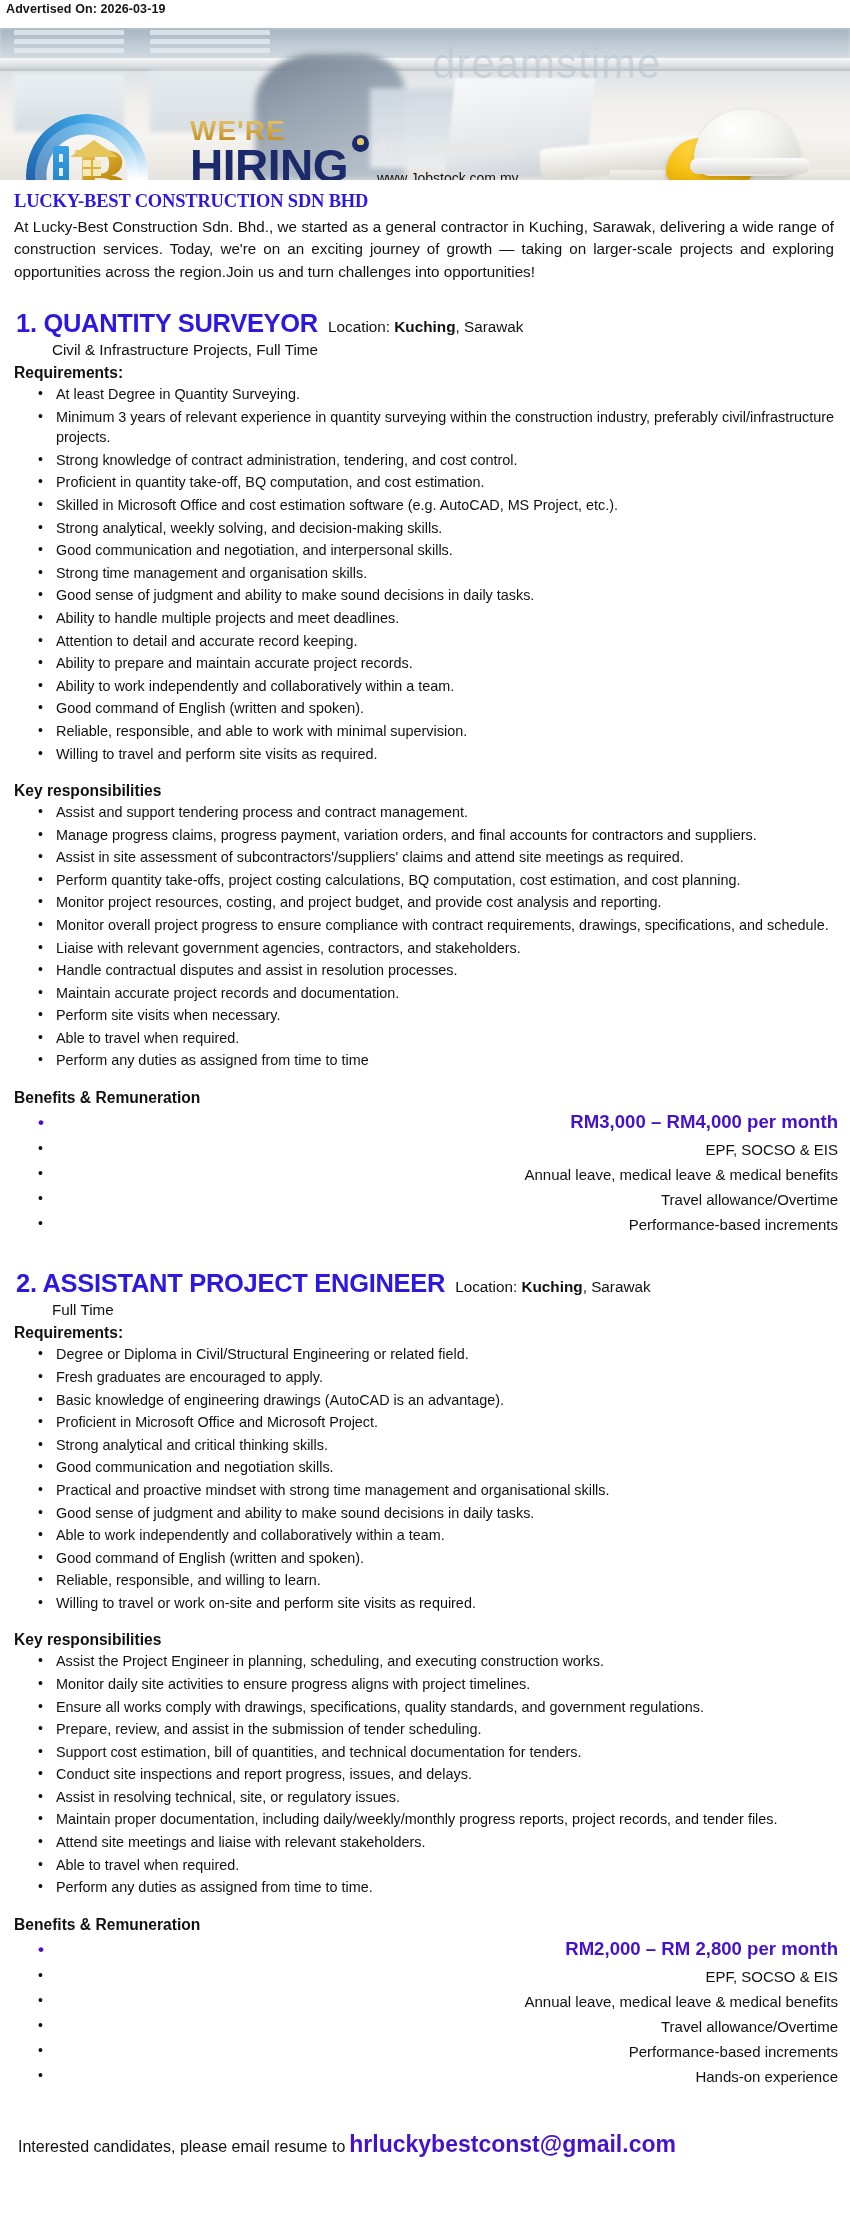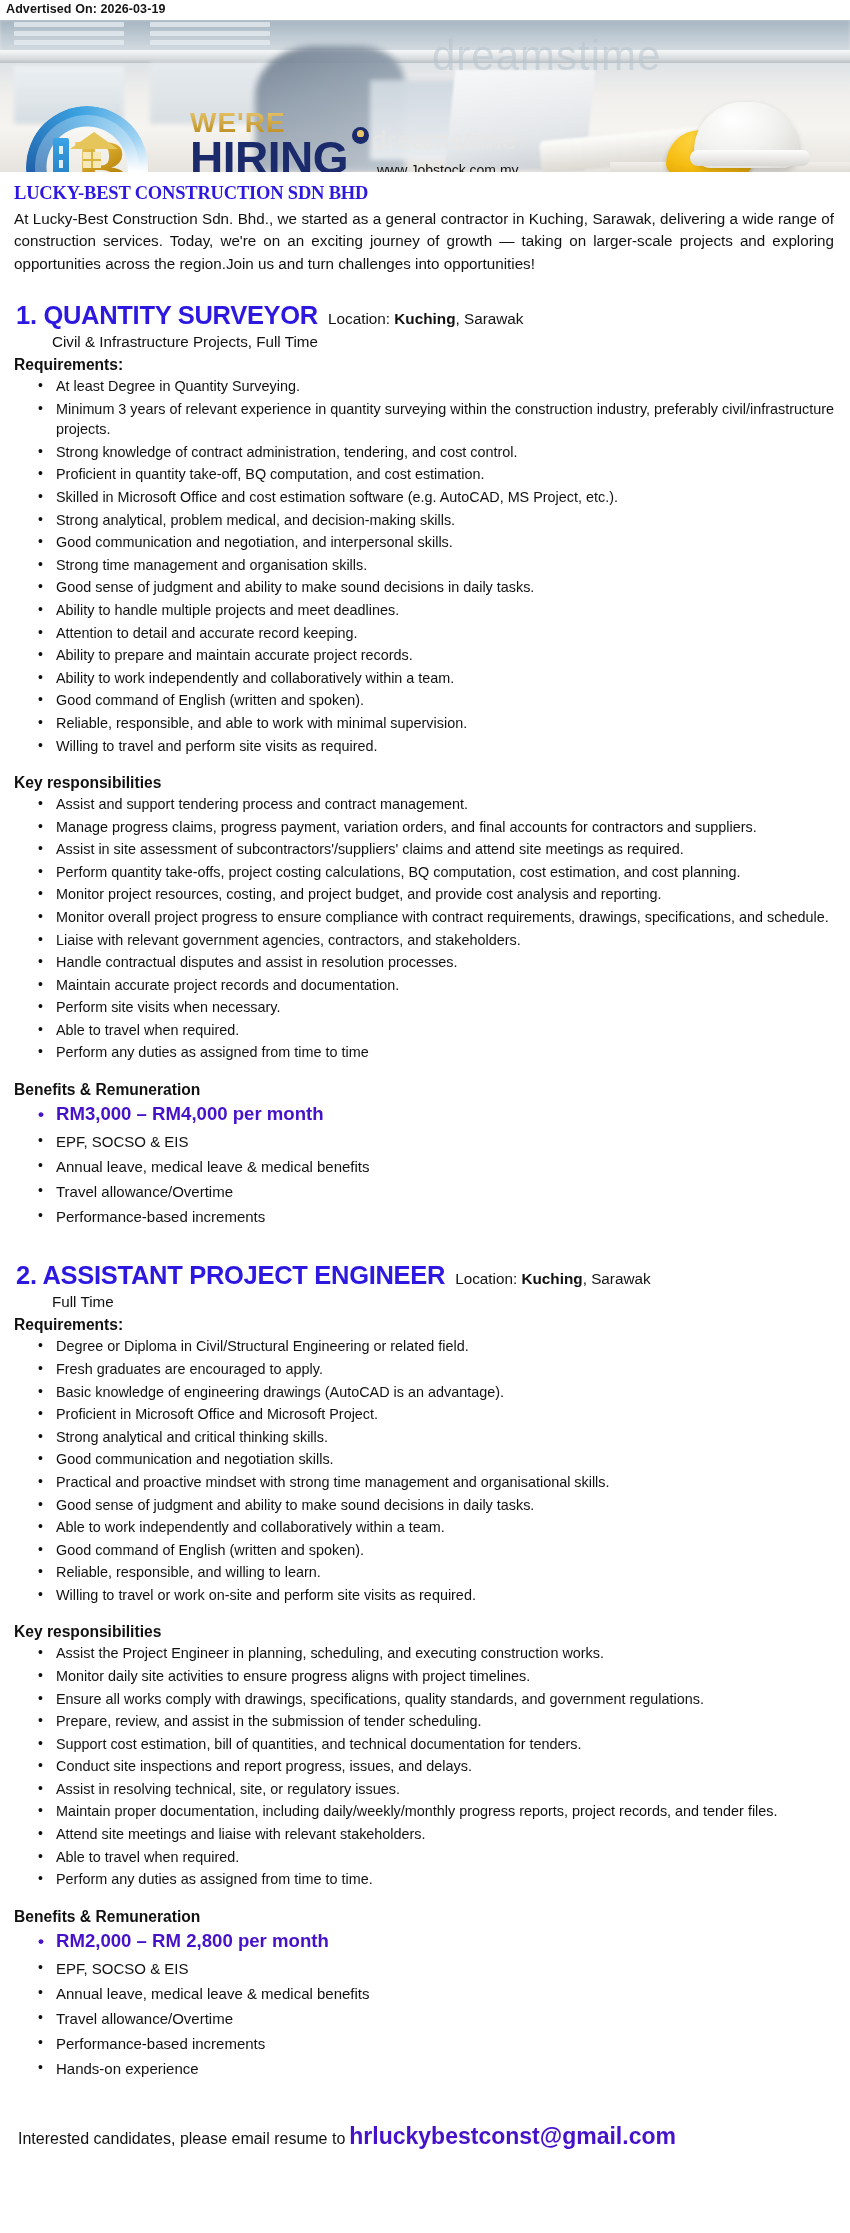--- a/index.html
+++ b/index.html
@@ -11,21 +11,21 @@
     width: 850px;
     min-height: 2233px;
     font-family: "Liberation Sans", sans-serif;
     color: #000000;
     position: relative;
   }
 
   
   .advert-bar {
     height: 18px;
-    padding: 2px 0 0 6px;
+    padding: 2px 0 8px 6px;
     font-family: "Liberation Sans", sans-serif;
     font-size: 12.5px;
     font-weight: bold;
     color: #141414;
     letter-spacing: 0.1px;
   }
 
   
   .banner {
     position: relative;
@@ -293,21 +293,21 @@
   }
   ul.bullets li::before {
     content: "\2022";
     position: absolute;
     left: 4px;
     top: -1px;
     font-size: 14px;
     color: #111;
   }
 
-  ul.benefits li { font-size: 15px; line-height: 21.5px; margin-bottom: 3.5px;}
+  ul.benefits li { font-size: 15px; line-height: 21.5px; margin-bottom: 3.5px; text-align: right;}
   ul.benefits li.salary {
     font-size: 18.6px;
     font-weight: bold;
     color: #4612c9;
     line-height: 26px;
     margin-bottom: 4px;
   }
   ul.benefits li.salary::before { color: #4612c9; font-size: 17px; top: 1px;}
 
   .footer-note {
@@ -400,21 +400,21 @@
     </div>
     <div class="job-sub">Civil &amp; Infrastructure Projects, Full Time</div>
 
     <div class="sec-head">Requirements:</div>
     <ul class="bullets">
         <li>At least Degree in Quantity Surveying.</li>
         <li>Minimum 3 years of relevant experience in quantity surveying within the construction industry, preferably civil/infrastructure projects.</li>
         <li>Strong knowledge of contract administration, tendering, and cost control.</li>
         <li>Proficient in quantity take-off, BQ computation, and cost estimation.</li>
         <li>Skilled in Microsoft Office and cost estimation software (e.g. AutoCAD, MS Project, etc.).</li>
-        <li>Strong analytical, problem medical, and decision-making skills.</li>
+        <li>Strong analytical, weekly solving, and decision-making skills.</li>
         <li>Good communication and negotiation, and interpersonal skills.</li>
         <li>Strong time management and organisation skills.</li>
         <li>Good sense of judgment and ability to make sound decisions in daily tasks.</li>
         <li>Ability to handle multiple projects and meet deadlines.</li>
         <li>Attention to detail and accurate record keeping.</li>
         <li>Ability to prepare and maintain accurate project records.</li>
         <li>Ability to work independently and collaboratively within a team.</li>
         <li>Good command of English (written and spoken).</li>
         <li>Reliable, responsible, and able to work with minimal supervision.</li>
         <li>Willing to travel and perform site visits as required.</li>

